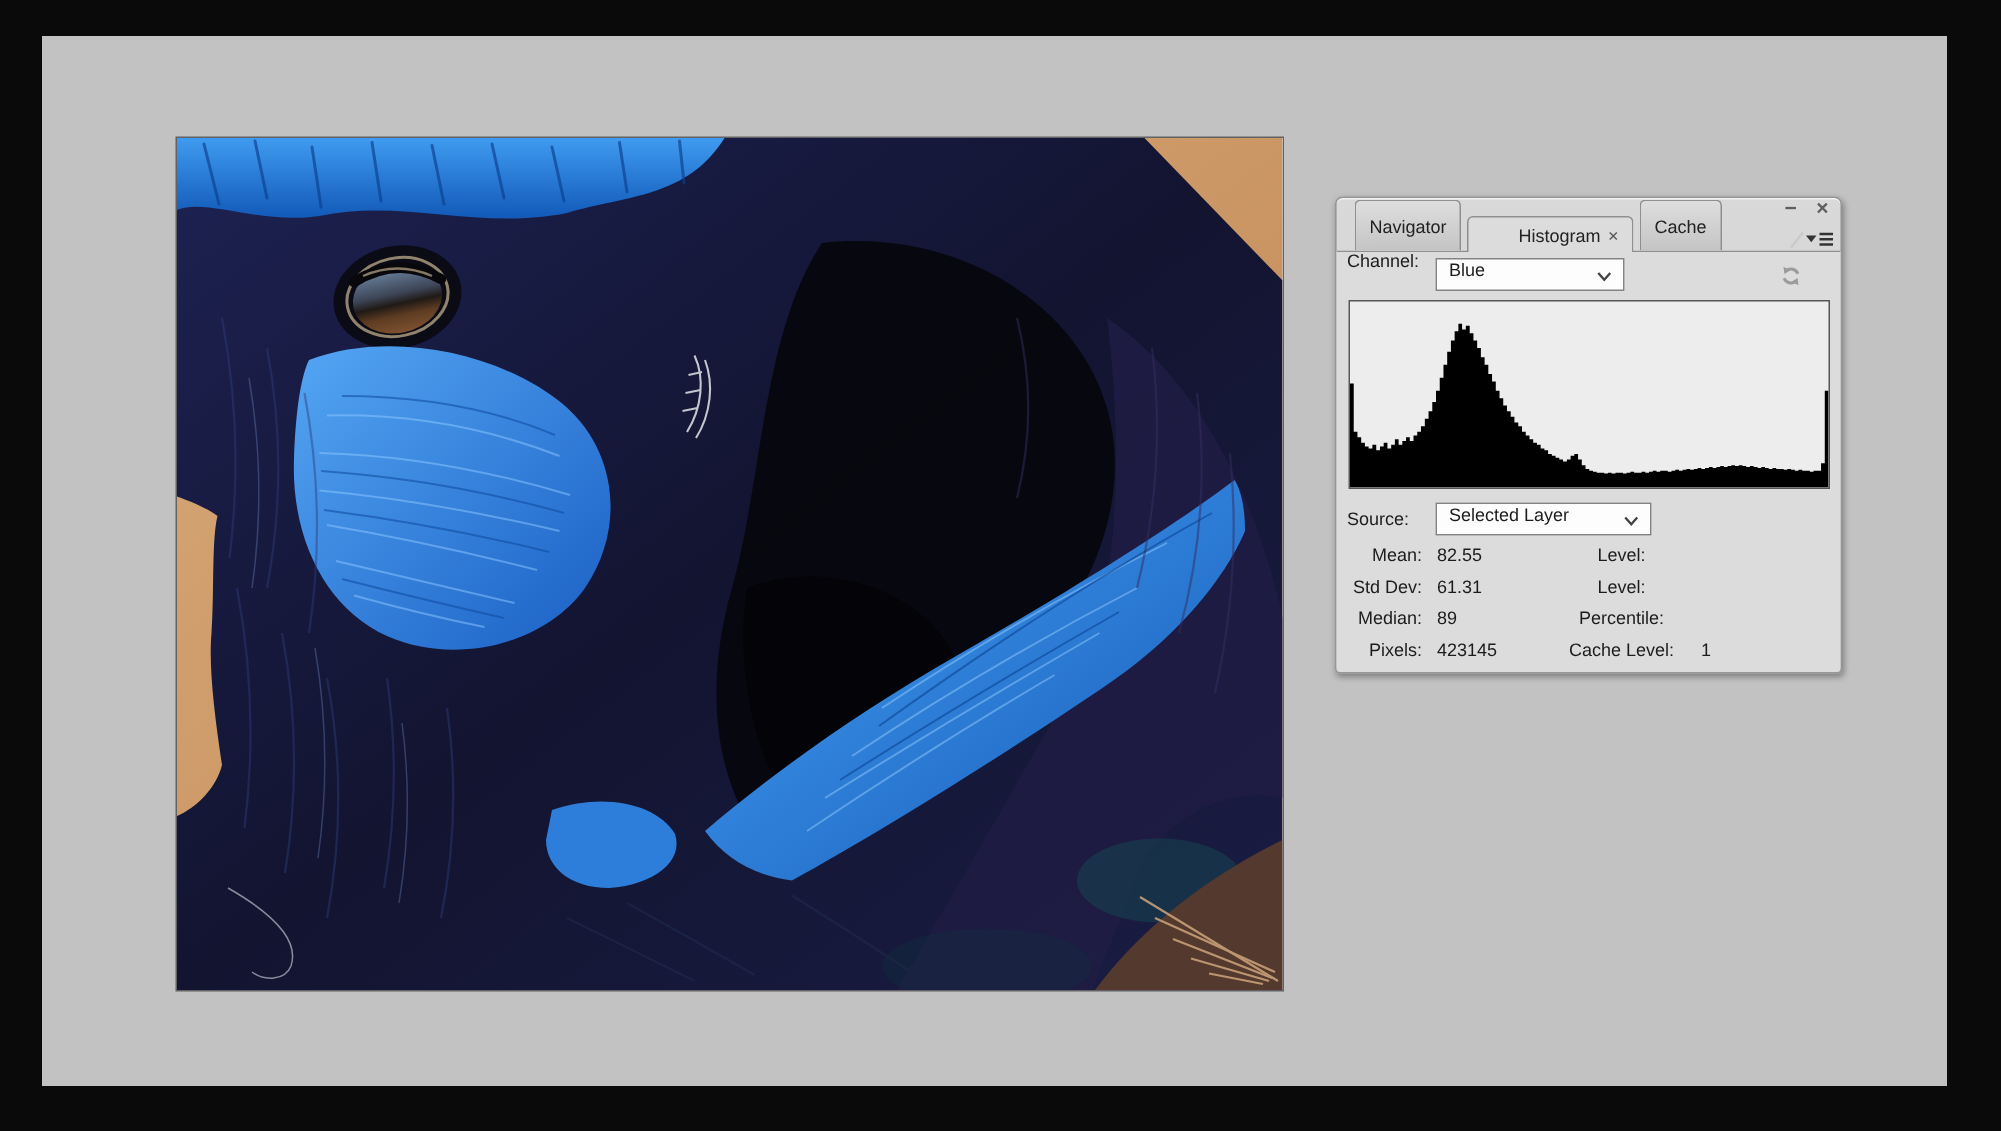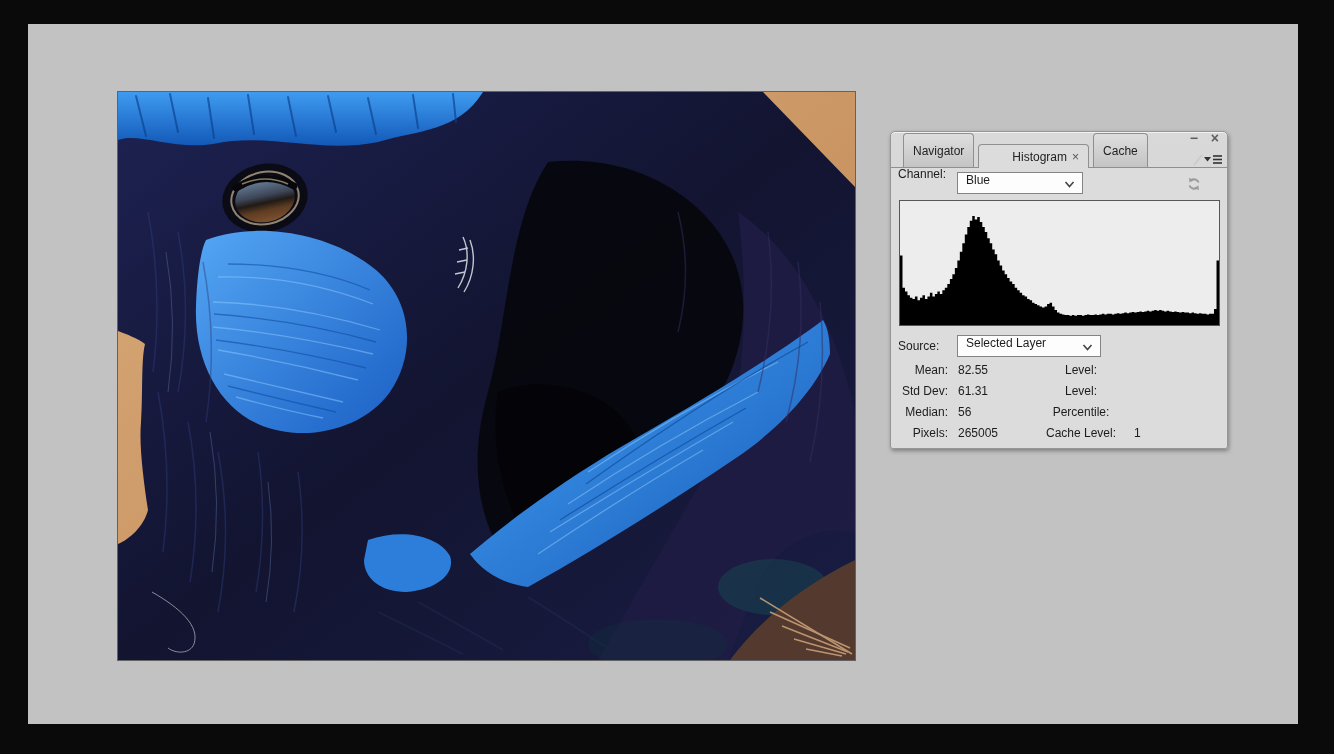--- a/index.html
+++ b/index.html
@@ -292,23 +292,23 @@
       <div class="stat-value">82.55</div>
       <div class="stat-label-r">Level:</div>
       <div class="stat-value"></div>
 
       <div class="stat-label">Std Dev:</div>
       <div class="stat-value">61.31</div>
       <div class="stat-label-r">Level:</div>
       <div class="stat-value"></div>
 
       <div class="stat-label">Median:</div>
-      <div class="stat-value">56</div>
+      <div class="stat-value">89</div>
       <div class="stat-label-r">Percentile:</div>
       <div class="stat-value"></div>
 
       <div class="stat-label">Pixels:</div>
-      <div class="stat-value">265005</div>
+      <div class="stat-value">423145</div>
       <div class="stat-label-r">Cache Level:</div>
       <div class="stat-value">1</div>
     </div>
   </div>
 </div>
 
 </body></html>

